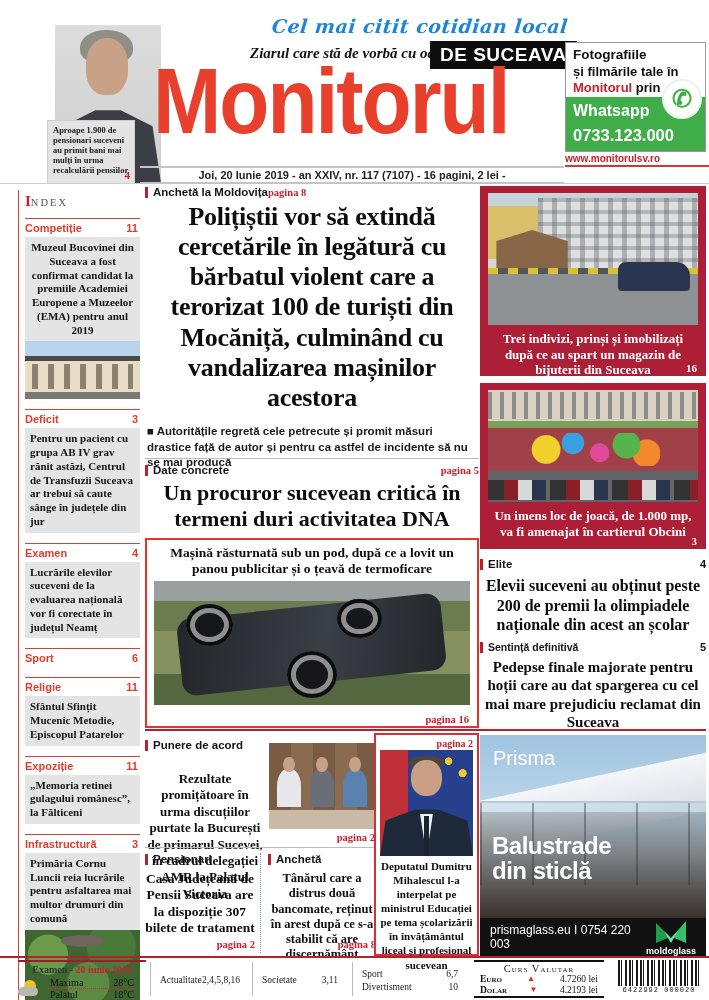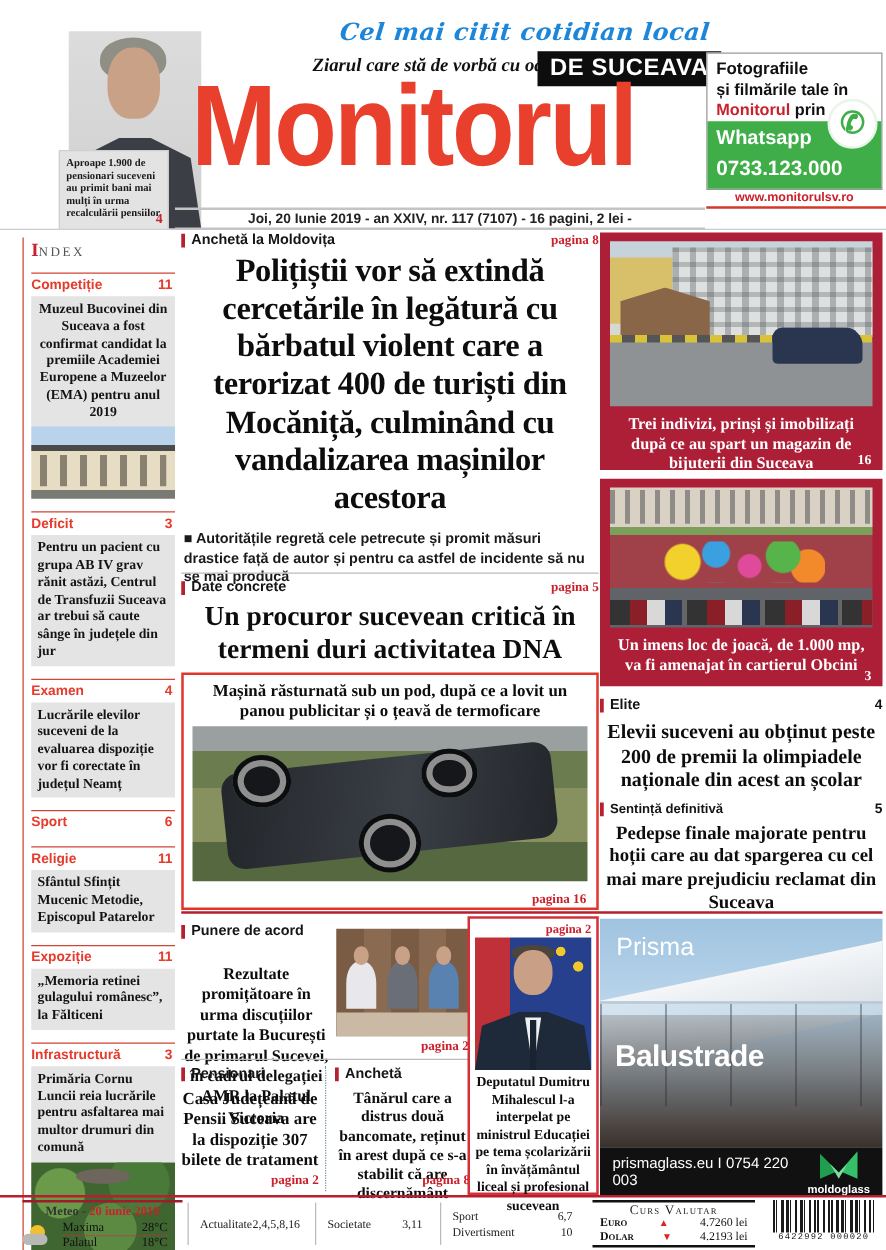--- a/index.html
+++ b/index.html
@@ -187,21 +187,21 @@
   <div class="abs promo" style="left:565px;top:42px;width:141px;height:110px">
     <div class="t1">Fotografiile</div>
     <div class="t2">și filmările tale în</div>
     <div class="t2"><span class="red">Monitorul</span><span> prin</span></div>
     <div class="green">
       <div style="font-size:16px">Whatsapp</div>
       <div style="font-size:16.5px;margin-top:4px">0733.123.000</div>
     </div>
     <div class="wa-circle">✆</div>
   </div>
-  <div class="abs red" style="left:565px;top:153px;width:141px;text-align:center;font-size:10px;font-weight:bold">www.monitorulsv.ro</div>
+  <div class="abs red" style="left:565px;top:153px;width:141px;text-align:left;font-size:10px;font-weight:bold">www.monitorulsv.ro</div>
 
   <div class="abs issue-bar" style="left:140px;top:166px;width:424px">Joi, 20 Iunie 2019 - an XXIV, nr. 117 (7107) - 16 pagini, 2 lei -</div>
   <div class="abs red" style="left:565px;top:165px;width:144px;text-align:center;font-size:10.5px;font-weight:bold;border-top:2px solid #d2392c;padding-top:18px">Telefon/Fax: 0230-522993</div>
 
   <div class="sidebar">
     <div class="idx"><span class="big">I</span><span class="rest">NDEX</span></div>
 
     <div class="si">
       <div class="si-h">
           <span>Competiție</span>
@@ -219,21 +219,21 @@
           <span>3</span>
         </div>
       <div class="si-b">Pentru un pacient cu grupa AB IV grav rănit astăzi, Centrul de Transfuzii Suceava ar trebui să caute sânge în județele din jur</div>
     </div>
 
     <div class="si">
       <div class="si-h">
           <span>Examen</span>
           <span>4</span>
         </div>
-      <div class="si-b">Lucrările elevilor suceveni de la evaluarea dispoziție vor fi corectate în județul Neamț</div>
+      <div class="si-b">Lucrările elevilor suceveni de la evaluarea națională vor fi corectate în județul Neamț</div>
     </div>
 
     <div class="si">
       <div class="si-h">
           <span>Sport</span>
           <span>6</span>
         </div>
     </div>
 
     <div class="si">
@@ -259,28 +259,28 @@
         </div>
       <div class="si-b">Primăria Cornu Luncii reia lucrările pentru asfaltarea mai multor drumuri din comună</div>
       <div class="photo ph-mayor" style="height:82px">
         <div class="hair"></div>
 
       </div>
     </div>
   </div>
 
   <div class="center">
-    <div class="abs k" style="left:0;top:0;width:334px;justify-content:space-between">
+    <div class="abs k" style="left:0;top:0;width:334px;justify-content:flex-start">
       <span class="k">
           <span class="kbar"></span>
           <span class="klbl">Anchetă la Moldovița</span>
         </span>
       <span class="pg">pagina 8</span>
     </div>
-    <div class="abs hl" style="left:0;top:16px;width:334px;font-size:26px;line-height:1.16;letter-spacing:-.3px">Polițiștii vor să extindă cercetările în legătură cu bărbatul violent care a terorizat 400 de turiști din Mocăniță, culminând cu vandalizarea mașinilor acestora</div>
+    <div class="abs hl" style="left:0;top:16px;width:334px;font-size:26px;line-height:1.16;letter-spacing:-.3px">Polițiștii vor să extindă cercetările în legătură cu bărbatul violent care a terorizat 100 de turiști din Mocăniță, culminând cu vandalizarea mașinilor acestora</div>
     <div class="abs standfirst" style="left:2px;top:238px;width:330px">■ Autoritățile regretă cele petrecute și promit măsuri drastice față de autor și pentru ca astfel de incidente să nu se mai producă</div>
     <div class="abs" style="left:0;top:272px;width:334px;height:1px;background:#bbb"></div>
 
     <div class="abs k" style="left:0;top:278px;width:334px;justify-content:space-between">
       <span class="k">
           <span class="kbar"></span>
           <span class="klbl">Date concrete</span>
         </span>
       <span class="pg">pagina 5</span>
     </div>
@@ -389,39 +389,40 @@
     </div>
     <div class="abs hl" style="left:0;top:472px;width:226px;font-size:15px;line-height:1.22">Pedepse finale majorate pentru hoții care au dat spargerea cu cel mai mare prejudiciu reclamat din Suceava</div>
 
     <div class="ad">
       <div class="roof"></div>
       <div class="glass"></div>
       <div class="under"></div>
       <div class="brand">Prisma</div>
       <div class="big">
         <div>Balustrade</div>
+        <div>din sticlă</div>
       </div>
       <div class="bar">
         <span class="contact">prismaglass.eu  I  0754 220 003</span>
         <span class="logo">
           <svg width="34" height="26" viewBox="0 0 34 26">
             <polygon points="2,4 16,18 2,24" fill="#1f9e4f"></polygon>
             <polygon points="32,2 18,18 32,24" fill="#35c06a"></polygon>
             <polygon points="10,12 17,19 24,12 17,24" fill="#7adf9e"></polygon>
           </svg>
           <span class="logoname">moldoglass</span>
         </span>
       </div>
     </div>
   </div>
 
   <div class="footer-line"></div>
 
   <div class="meteo">
-    <div class="ttl"><span>Meteo - </span><span class="red" style="font-weight:bold">20 iunie 2019</span></div>
+    <div class="ttl"><span>Examen - </span><span class="red" style="font-weight:bold">20 iunie 2019</span></div>
     <div class="row">
       <span class="wicon">
           <span class="sun"></span>
           <span class="cloud"></span>
         </span>
       <span>
         <span class="mrow mdot">
             <span>Maxima</span>
             <span>28°C</span>
           </span>

